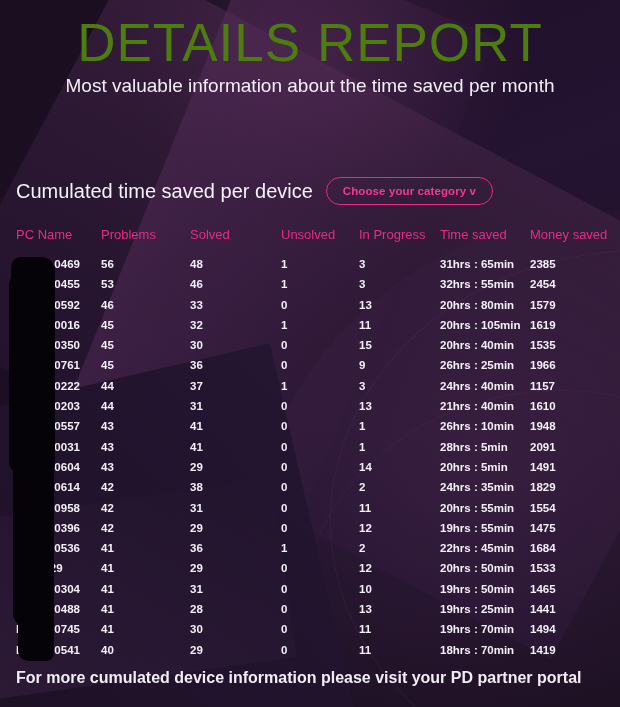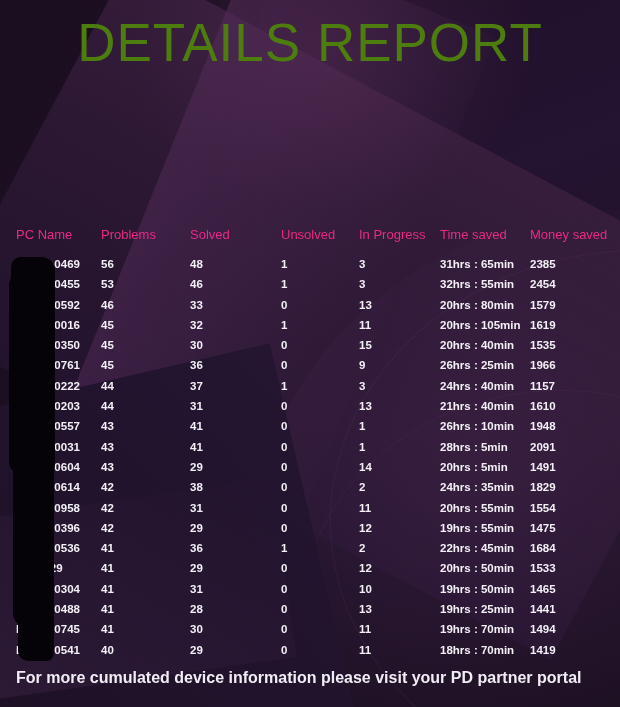--- a/index.html
+++ b/index.html
@@ -232,21 +232,26 @@
   <div class="bg-layer bg-ellipse-a"></div>
   <div class="bg-layer bg-ellipse-b"></div>
   <div class="bg-layer bg-ellipse-c"></div>
   <div class="bg-layer bg-wedge-d"></div>
   <div class="bg-layer bg-wedge-e"></div>
 
   <div class="content">
 
     <div class="report-title">DETAILS REPORT</div>
 
-
+    <div class="report-subtitle">Most valuable information about the time saved per month</div>
+
+    <div class="section-head">
+      <div class="section-title">Cumulated time saved per device</div>
+      <div class="category-pill">Choose your category v</div>
+    </div>
 
     <div class="table" id="device-table">
         <div class="trow head">
           <div class="cell c0">PC Name</div>
           <div class="cell c1">Problems</div>
           <div class="cell c2">Solved</div>
           <div class="cell c3">Unsolved</div>
           <div class="cell c4">In Progress</div>
           <div class="cell c5">Time saved</div>
           <div class="cell c6">Money saved</div>

